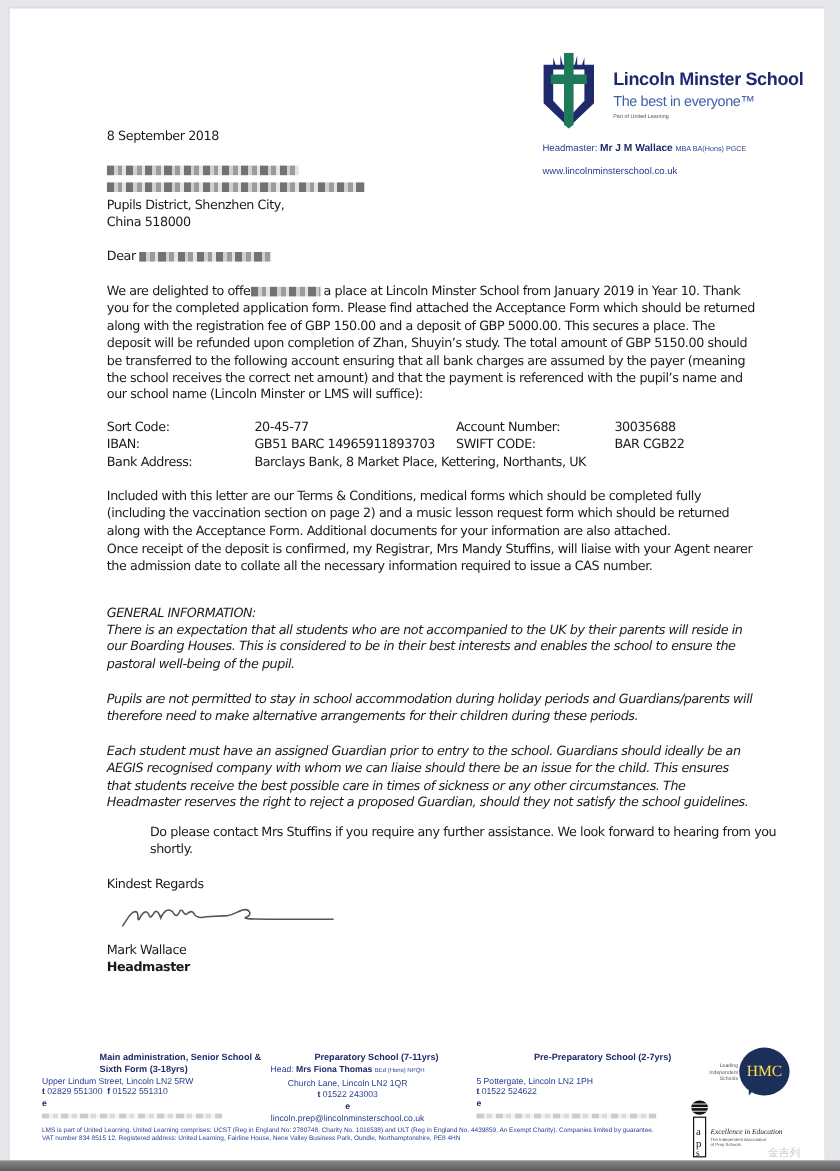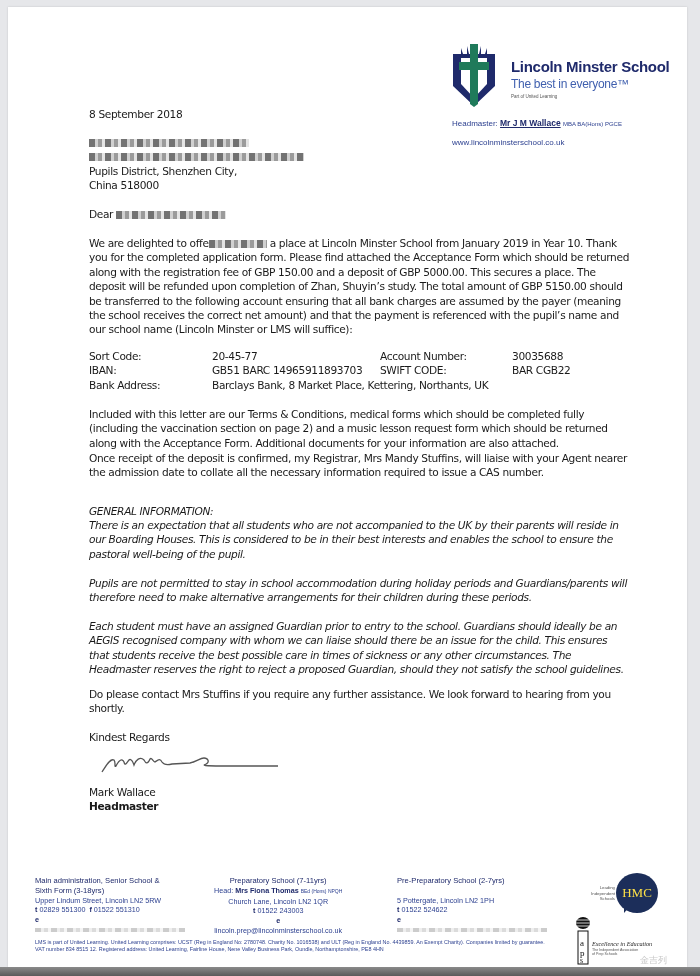--- a/index.html
+++ b/index.html
@@ -27,34 +27,34 @@
     display: inline-block; height: 8px; vertical-align: middle;
     background: repeating-linear-gradient(90deg, #5a5a5a 0 6px, #c8c8c8 6px 9px, #8a8a8a 9px 13px, #e0e0e0 13px 16px);
     filter: blur(0.6px); opacity: 0.85;
   }
   
   .logo { position: absolute; left: 451px; top: 44px; }
   .school-name { position: absolute; left: 511px; top: 58px; font-size: 15px; font-weight: bold; color: #1f2a6b; letter-spacing: -0.3px; }
   .tagline { position: absolute; left: 511px; top: 77px; font-size: 12px; color: #3f5fae; letter-spacing: -0.3px; }
   .part-of { position: absolute; left: 511px; top: 94px; font-size: 4.5px; color: #555; }
   .headmaster-line { position: absolute; left: 452px; top: 118px; font-size: 8px; color: #2b3f8f; }
-  .headmaster-line b { color: #1f2a6b; font-size: 8.5px; text-decoration: underline; }
+  .headmaster-line b { color: #1f2a6b; font-size: 8.5px; }
   .headmaster-line small { font-size: 6px; color: #2b3f8f; }
   .website { position: absolute; left: 452px; top: 138px; font-size: 8px; color: #2b3f8f; }
 
   .bank-table { position: absolute; left: 89px; top: 349px; font-family: "DejaVu Sans", sans-serif; font-size: 10.6px; line-height: 14.4px; color: #1a1a1a; letter-spacing: -0.35px; }
   .bank-table .row { position: relative; height: 14.4px; }
   .bank-table span { position: absolute; white-space: nowrap; }
 
   .italic { font-style: italic; }
   .signature { position: absolute; left: 100px; top: 748px; }
 
   
   .foot-col { position: absolute; top: 876px; font-size: 7.2px; line-height: 9.8px; color: #2b3f8f; }
-  .foot-col .h { font-weight: normal; color: #1f2a6b; font-size: 7.6px; }
+  .foot-col .h { font-weight: bold; color: #1f2a6b; font-size: 7.6px; margin-left: 48px; }
   .foot-col b { color: #1f2a6b; }
   .foot-col .tiny { font-size: 5px; }
   .legal { position: absolute; left: 35px; top: 939px; width: 520px; font-size: 5.4px; line-height: 7.4px; color: #2b3f8f; }
   .hmc { position: absolute; left: 616px; top: 873px; width: 42px; height: 40px; border-radius: 50%; background: #1c2e5a; color: #fde047; font-family: "Liberation Serif", serif; font-size: 13px; line-height: 40px; text-align: center; }
   .hmc-tail { position: absolute; left: 624px; top: 905px; width: 0; height: 0; border-left: 7px solid #1c2e5a; border-bottom: 8px solid transparent; }
   .hmc-text { position: absolute; left: 585px; top: 885px; width: 30px; text-align: right; font-size: 4.3px; line-height: 5.6px; color: #555; }
   .iaps { position: absolute; left: 575px; top: 916px; }
   .iaps-text { position: absolute; left: 592px; top: 940px; font-family: "Liberation Serif", serif; font-style: italic; font-size: 6.2px; color: #222; }
   .iaps-sub { position: absolute; left: 592px; top: 948px; font-size: 3.6px; line-height: 4.4px; color: #555; width: 50px; }
   .watermark { position: absolute; left: 640px; top: 954px; font-size: 9px; color: #c9c9c9; }
@@ -114,21 +114,21 @@
 </div>
 
 <div class="body-text" style="top:407px;">Included with this letter are our Terms &amp; Conditions, medical forms which should be completed fully (including the vaccination section on page 2) and a music lesson request form which should be returned along with the Acceptance Form.  Additional documents for your information are also attached.</div>
 <div class="body-text" style="top:451px;">Once receipt of the deposit is confirmed, my Registrar, Mrs Mandy Stuffins, will liaise with your Agent nearer the admission date to collate all the necessary information required to issue a CAS number.</div>
 
 <div class="body-text italic" style="top:504px;">GENERAL INFORMATION:</div>
 <div class="body-text italic" style="top:518px;">There is an expectation that all students who are not accompanied to the UK by their parents will reside in our Boarding Houses.  This is considered to be in their best interests and enables the school to ensure the pastoral well-being of the pupil.</div>
 <div class="body-text italic" style="top:576px;">Pupils are not permitted to stay in school accommodation during holiday periods and Guardians/parents will therefore need to make alternative arrangements for their children during these periods.</div>
 <div class="body-text italic" style="top:619px;">Each student must have an assigned Guardian prior to entry to the school.  Guardians should ideally be an AEGIS recognised company with whom we can liaise should there be an issue for the child.  This ensures that students receive the best possible care in times of sickness or any other circumstances.  The Headmaster reserves the right to reject a proposed Guardian, should they not satisfy the school guidelines.</div>
 
-<div class="body-text" style="top:687px;">Do please contact Mrs Stuffins if you require any further assistance.  We look forward to hearing from you shortly.</div>
+<div class="body-text" style="top:687px;margin-left:36px;">Do please contact Mrs Stuffins if you require any further assistance.  We look forward to hearing from you shortly.</div>
 <div class="body-text" style="top:730px;">Kindest Regards</div>
 
 <svg class="signature" width="180" height="28" viewBox="0 0 180 28">
   <path d="M2 24 C6 18 10 10 14 12 C16 14 14 20 16 18 C19 12 22 10 24 14 C25 18 26 16 29 12 C31 10 33 14 34 17 C36 12 40 8 44 12 C46 16 48 16 50 11 C52 9 53 14 55 14 C58 12 60 10 62 14 C64 17 68 17 72 16 L90 15 C96 14 100 10 104 10 C108 10 110 14 106 16 C100 18 110 18 130 18 L178 18" fill="none" stroke="#555" stroke-width="1.3"></path>
 </svg>
 
 <div class="body-text" style="top:785px;">Mark Wallace</div>
 <div class="body-text" style="top:799px; font-weight:bold;">Headmaster</div>
 
 <div class="foot-col" style="left:35px;">

